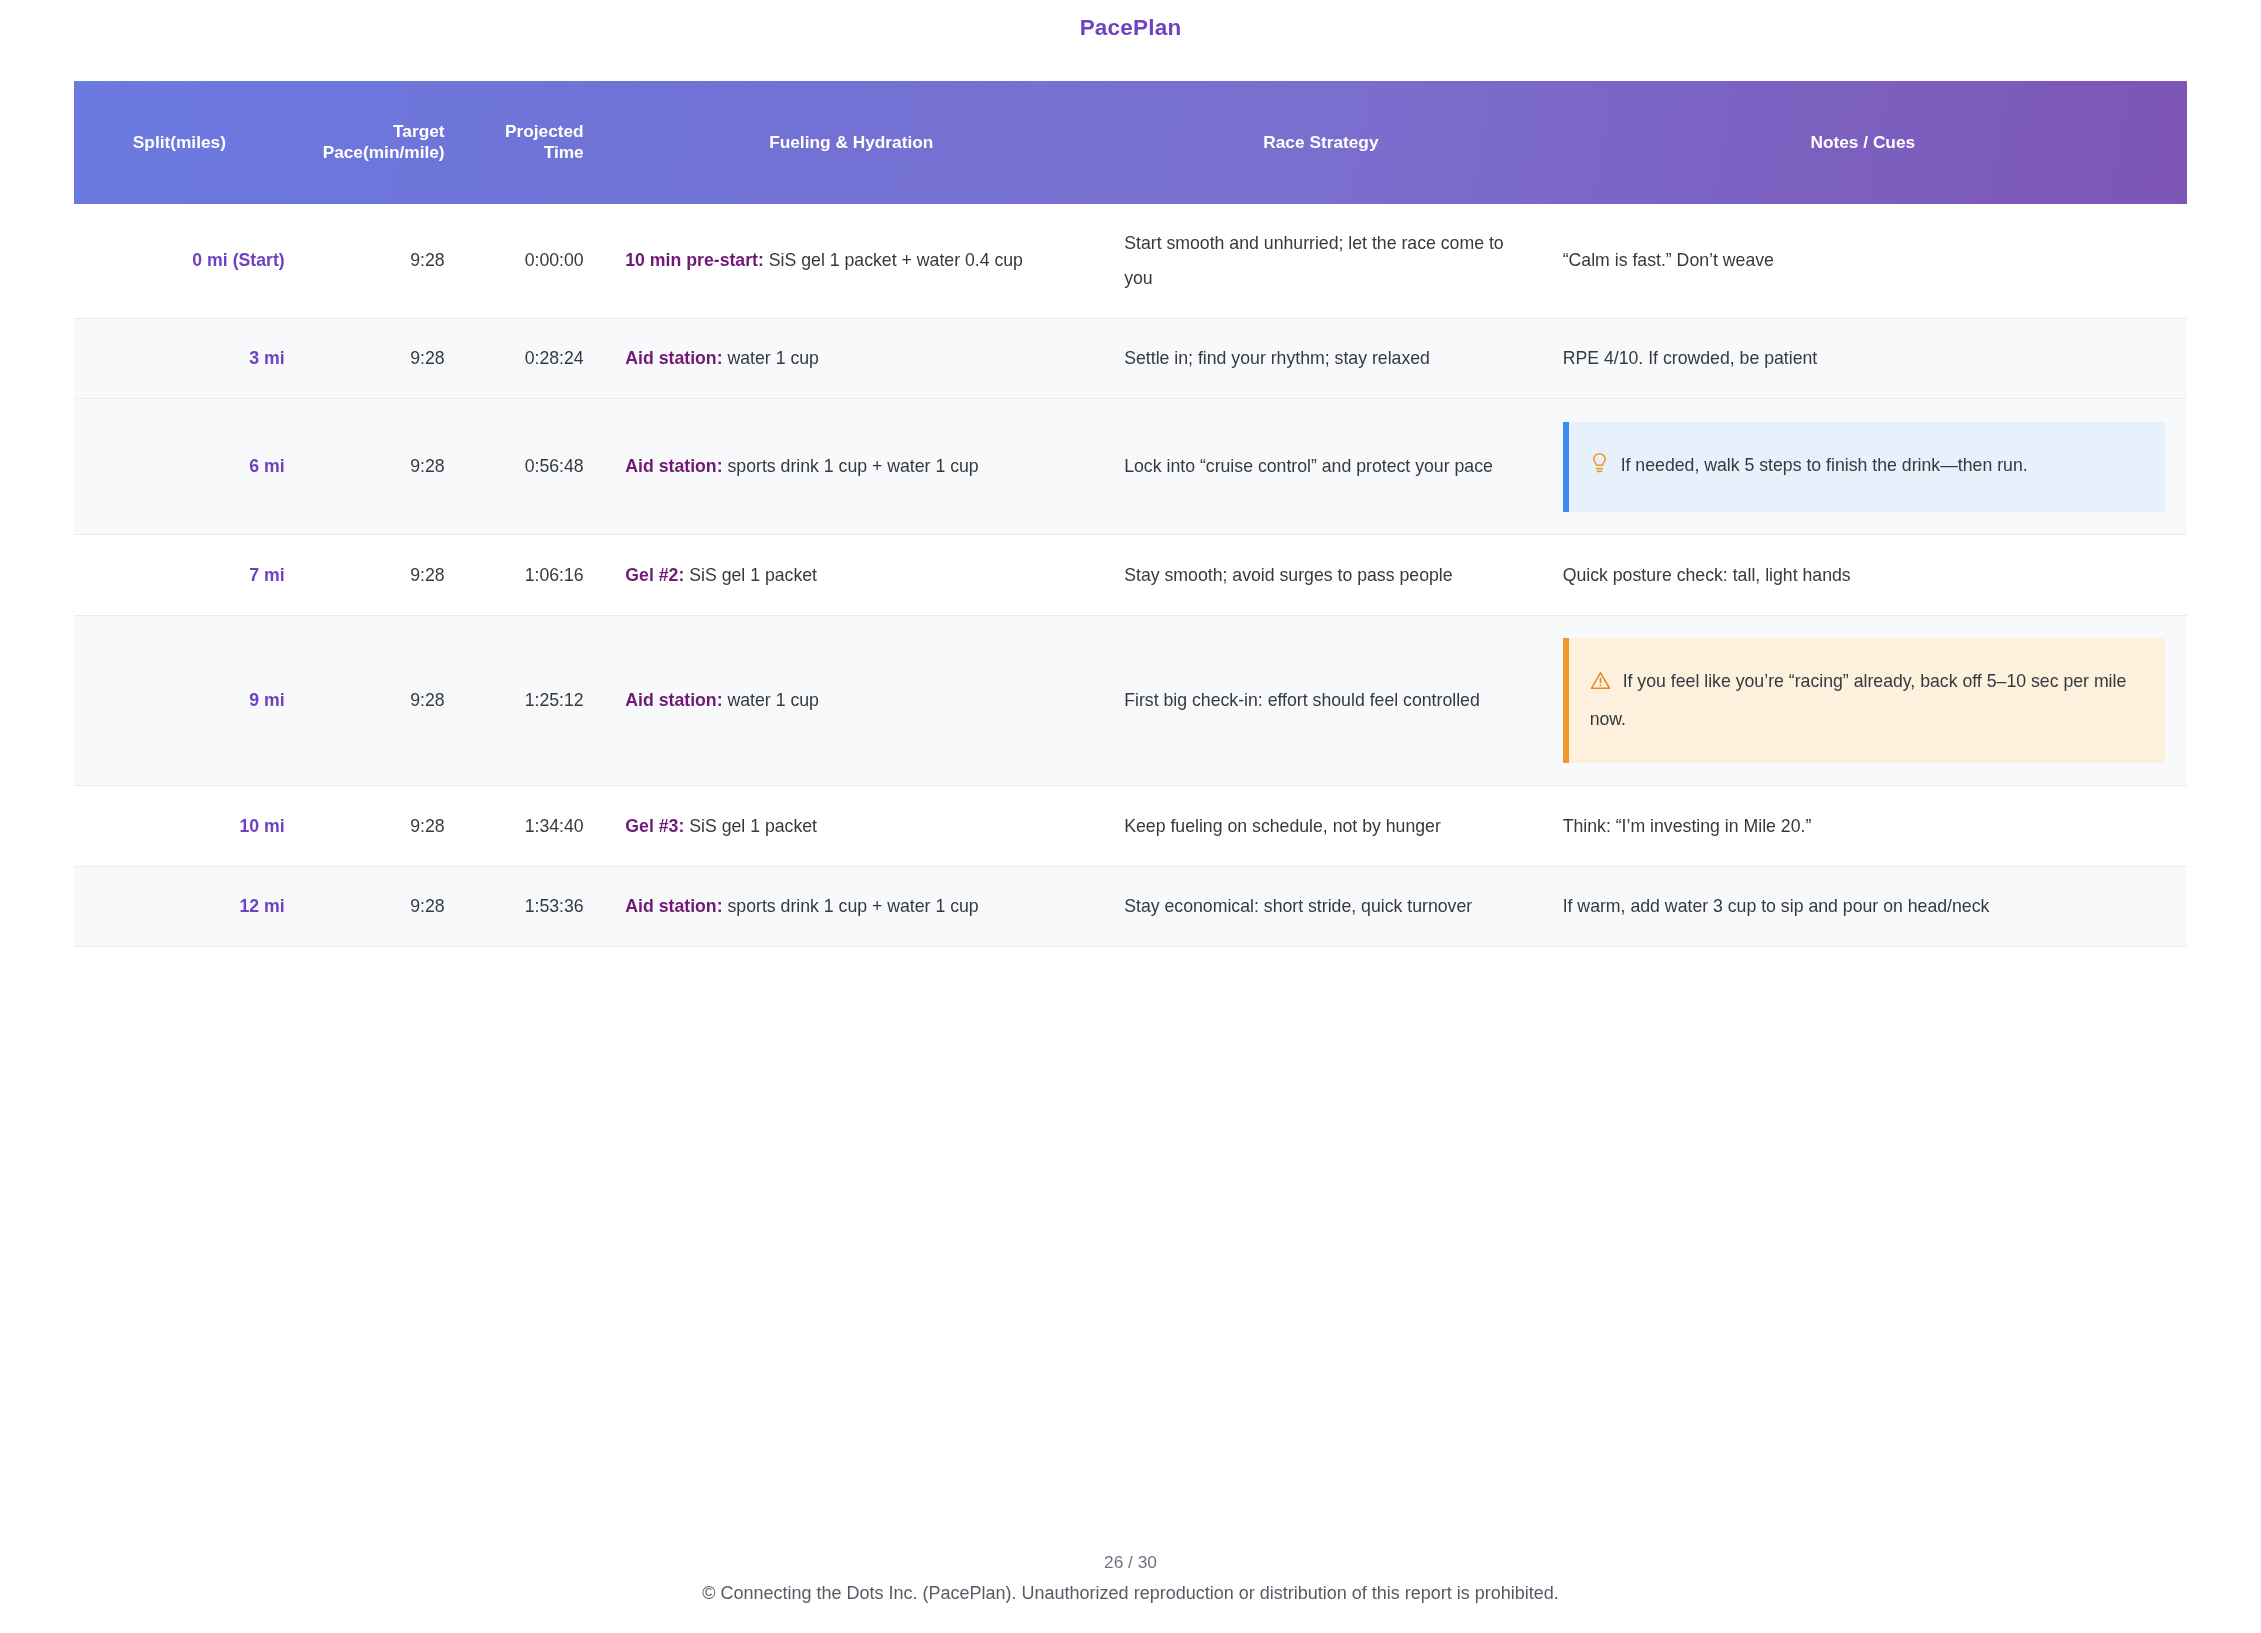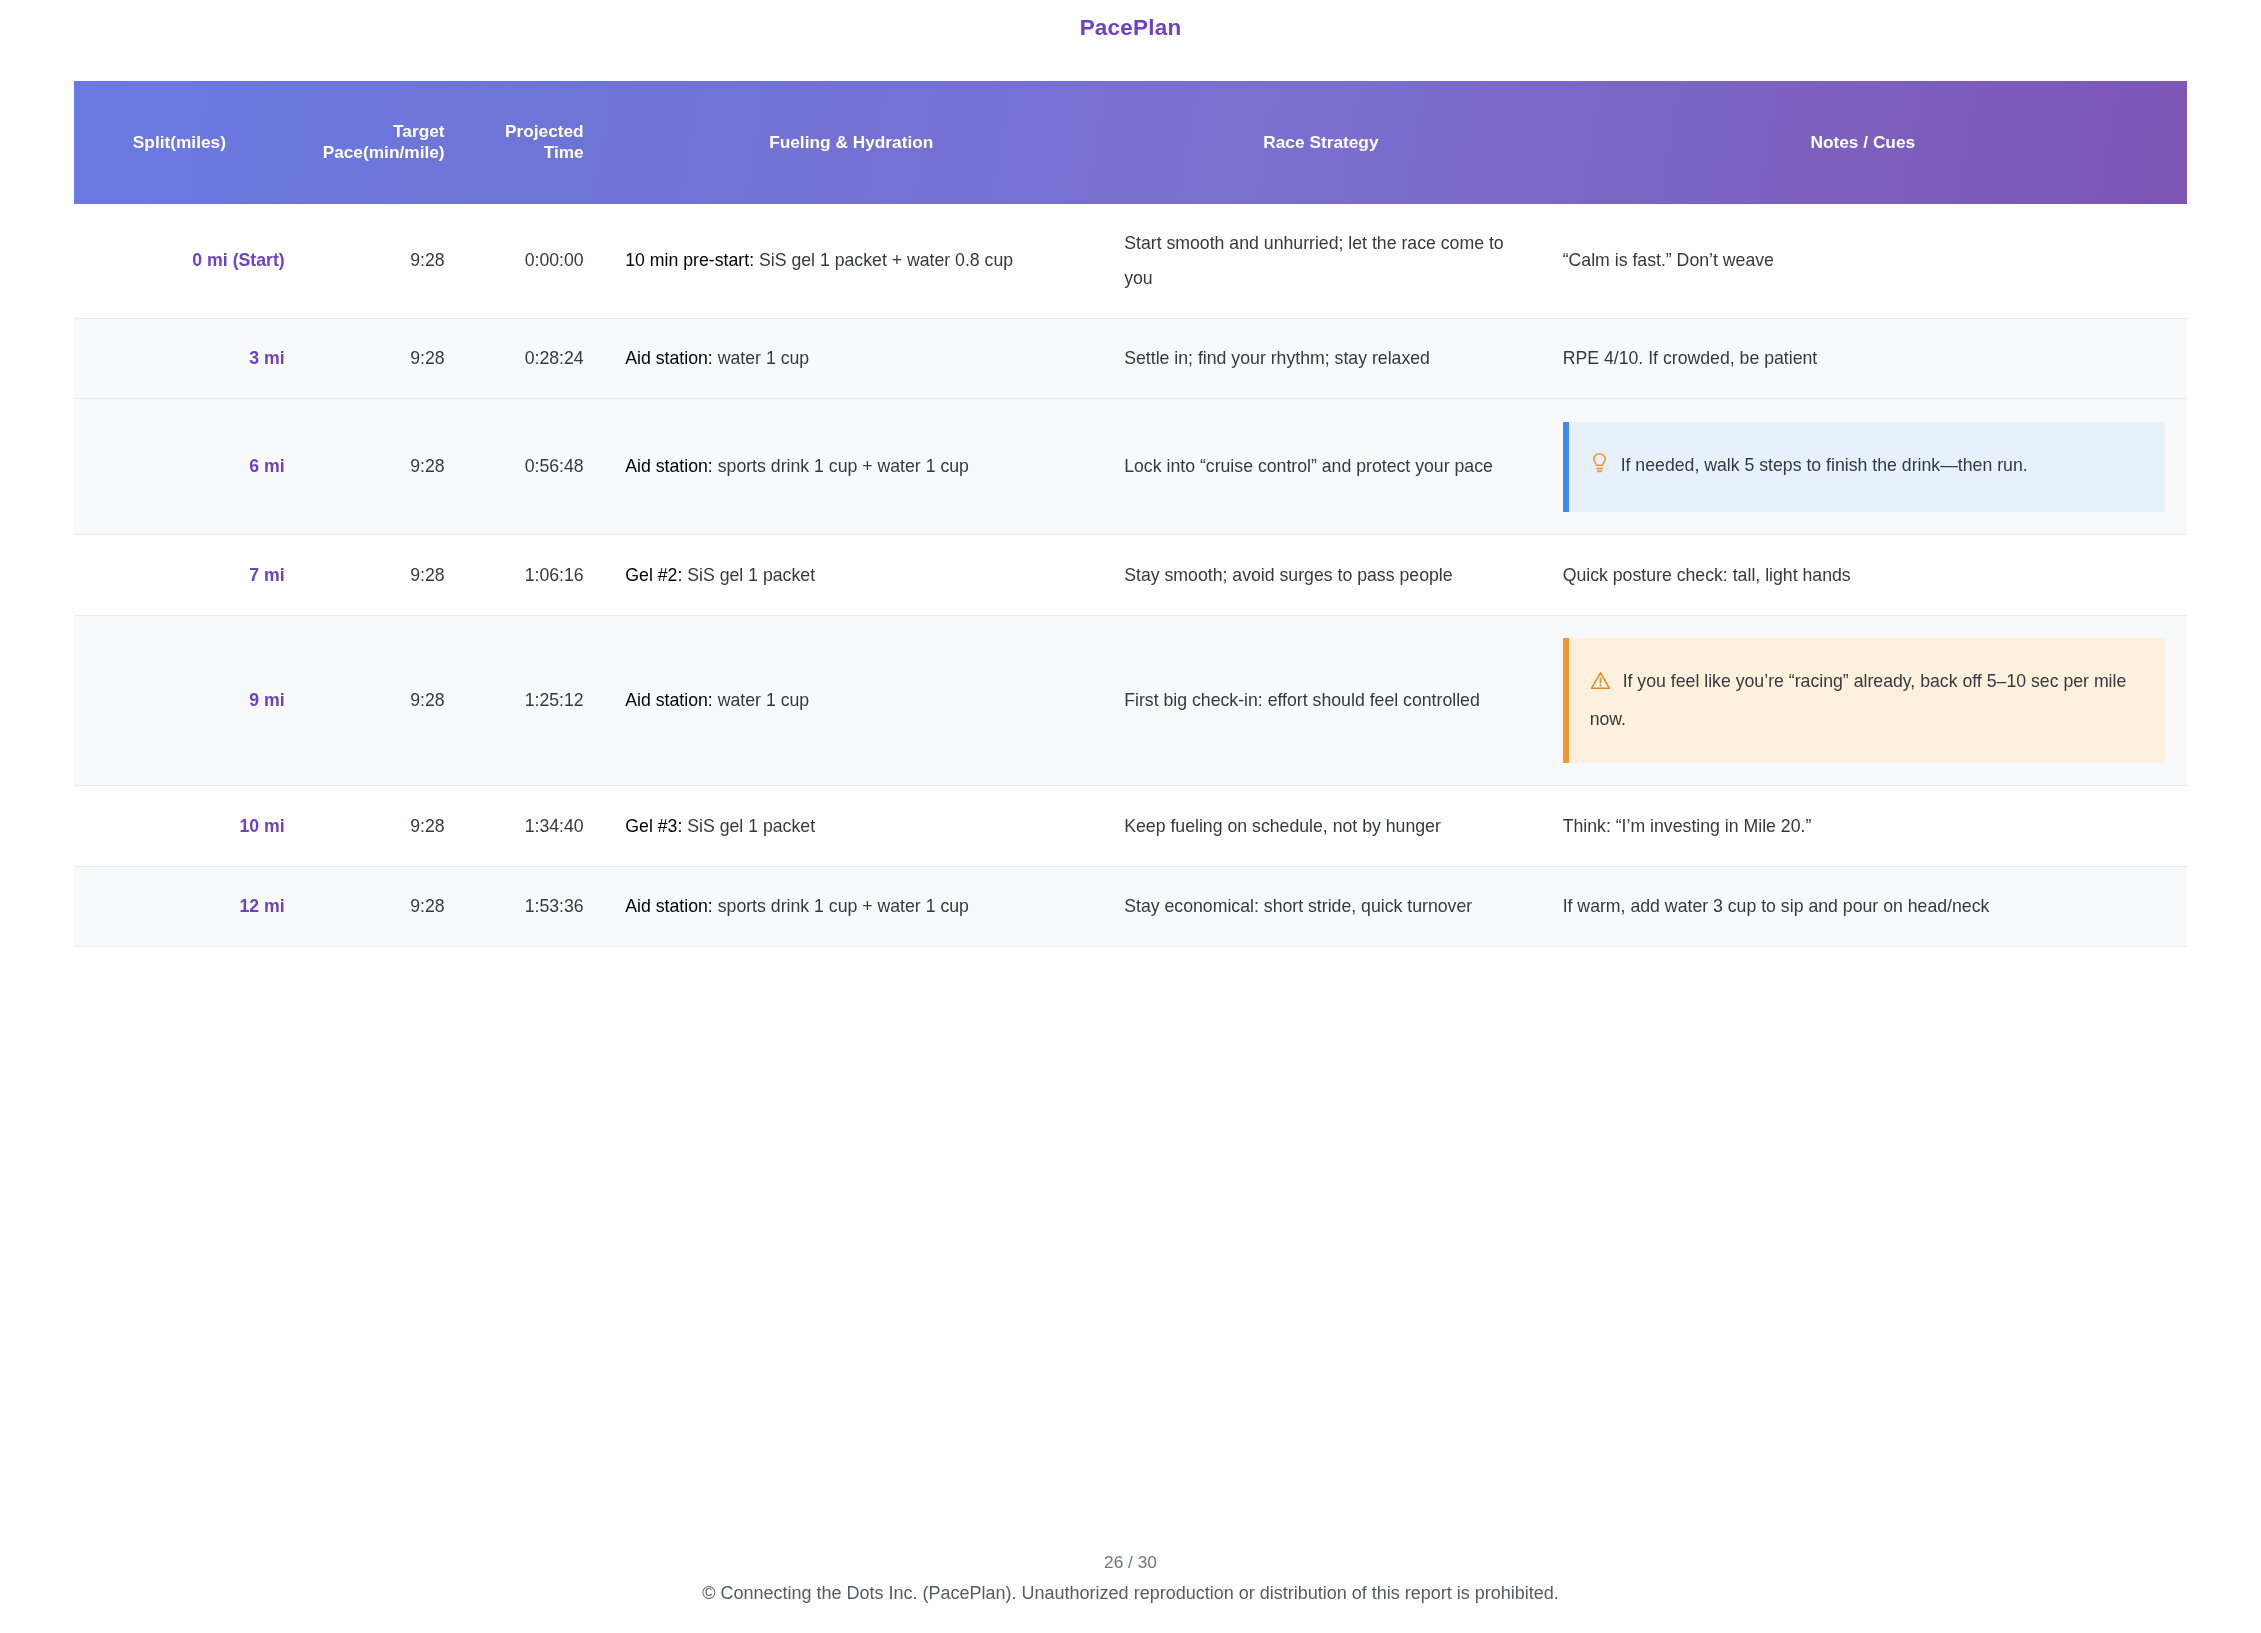--- a/index.html
+++ b/index.html
@@ -81,22 +81,22 @@
     color: #6f42c1;
     font-weight: bold;
   }
   td.c-pace { text-align: right; padding-right: 15.6px; }
   td.c-time { text-align: right; padding-right: 15.6px; }
   td.c-fuel { padding-left: 26px; padding-right: 22.5px; }
   td.c-strat { padding-left: 21px; padding-right: 22.5px; }
   td.c-notes { padding-left: 24px; padding-right: 22.5px; }
 
   .lead {
-    color: #000000;
-    font-weight: normal;
+    color: #701a75;
+    font-weight: bold;
   }
 
   .callout {
     display: block;
     box-sizing: border-box;
     padding: 26px 22.5px 26px 21px;
     line-height: 1.95;
     font-size: 17.7px;
     color: #343a40;
   }
@@ -148,21 +148,21 @@
           <th class="c-fuel">Fueling &amp; Hydration</th>
           <th class="c-strat">Race Strategy</th>
           <th class="c-notes">Notes / Cues</th>
         </tr>
       </thead>
       <tbody id="plan-body">
           <tr>
             <td class="c-split">0 mi (Start)</td>
             <td class="c-pace">9:28</td>
             <td class="c-time">0:00:00</td>
-            <td class="c-fuel"><span class="lead">10 min pre-start:</span><span> SiS gel 1 packet + water 0.8 cup</span></td>
+            <td class="c-fuel"><span class="lead">10 min pre-start:</span><span> SiS gel 1 packet + water 0.4 cup</span></td>
             <td class="c-strat">Start smooth and unhurried; let the race come to you</td>
             <td class="c-notes">“Calm is fast.” Don’t weave</td>
           </tr>
           <tr class="alt">
             <td class="c-split">3 mi</td>
             <td class="c-pace">9:28</td>
             <td class="c-time">0:28:24</td>
             <td class="c-fuel"><span class="lead">Aid station:</span><span> water 1 cup</span></td>
             <td class="c-strat">Settle in; find your rhythm; stay relaxed</td>
             <td class="c-notes">RPE 4/10. If crowded, be patient</td>

